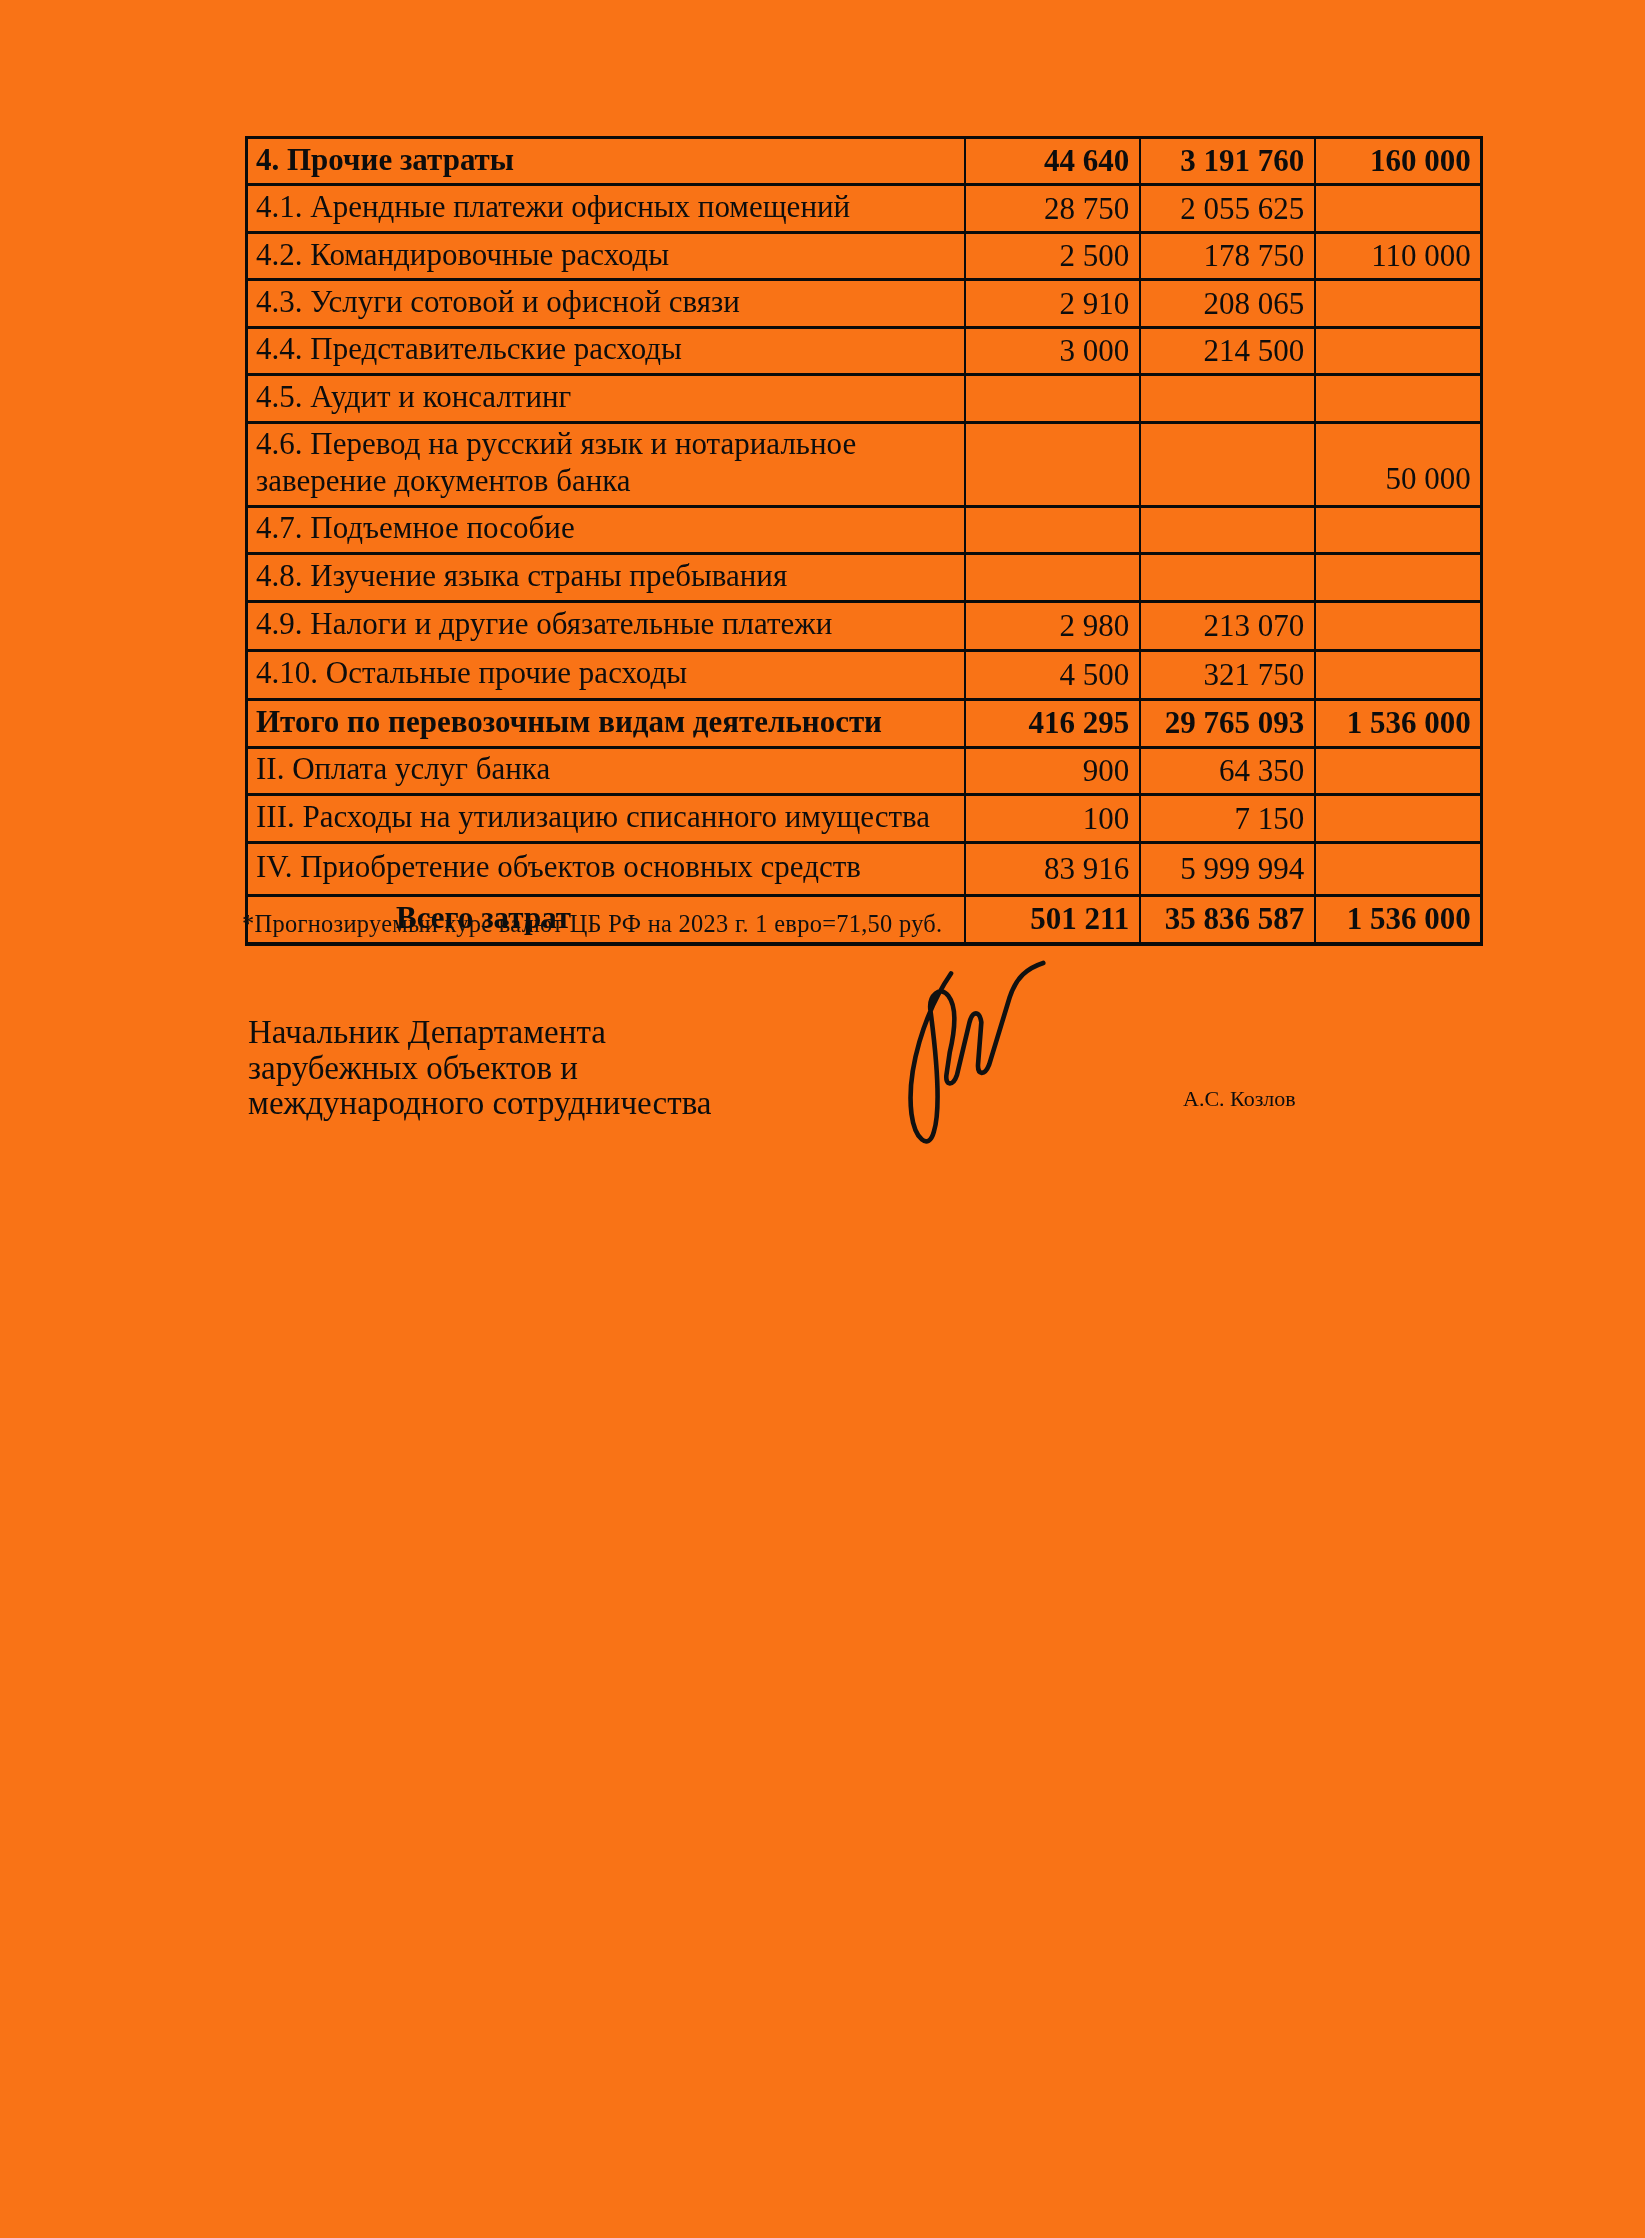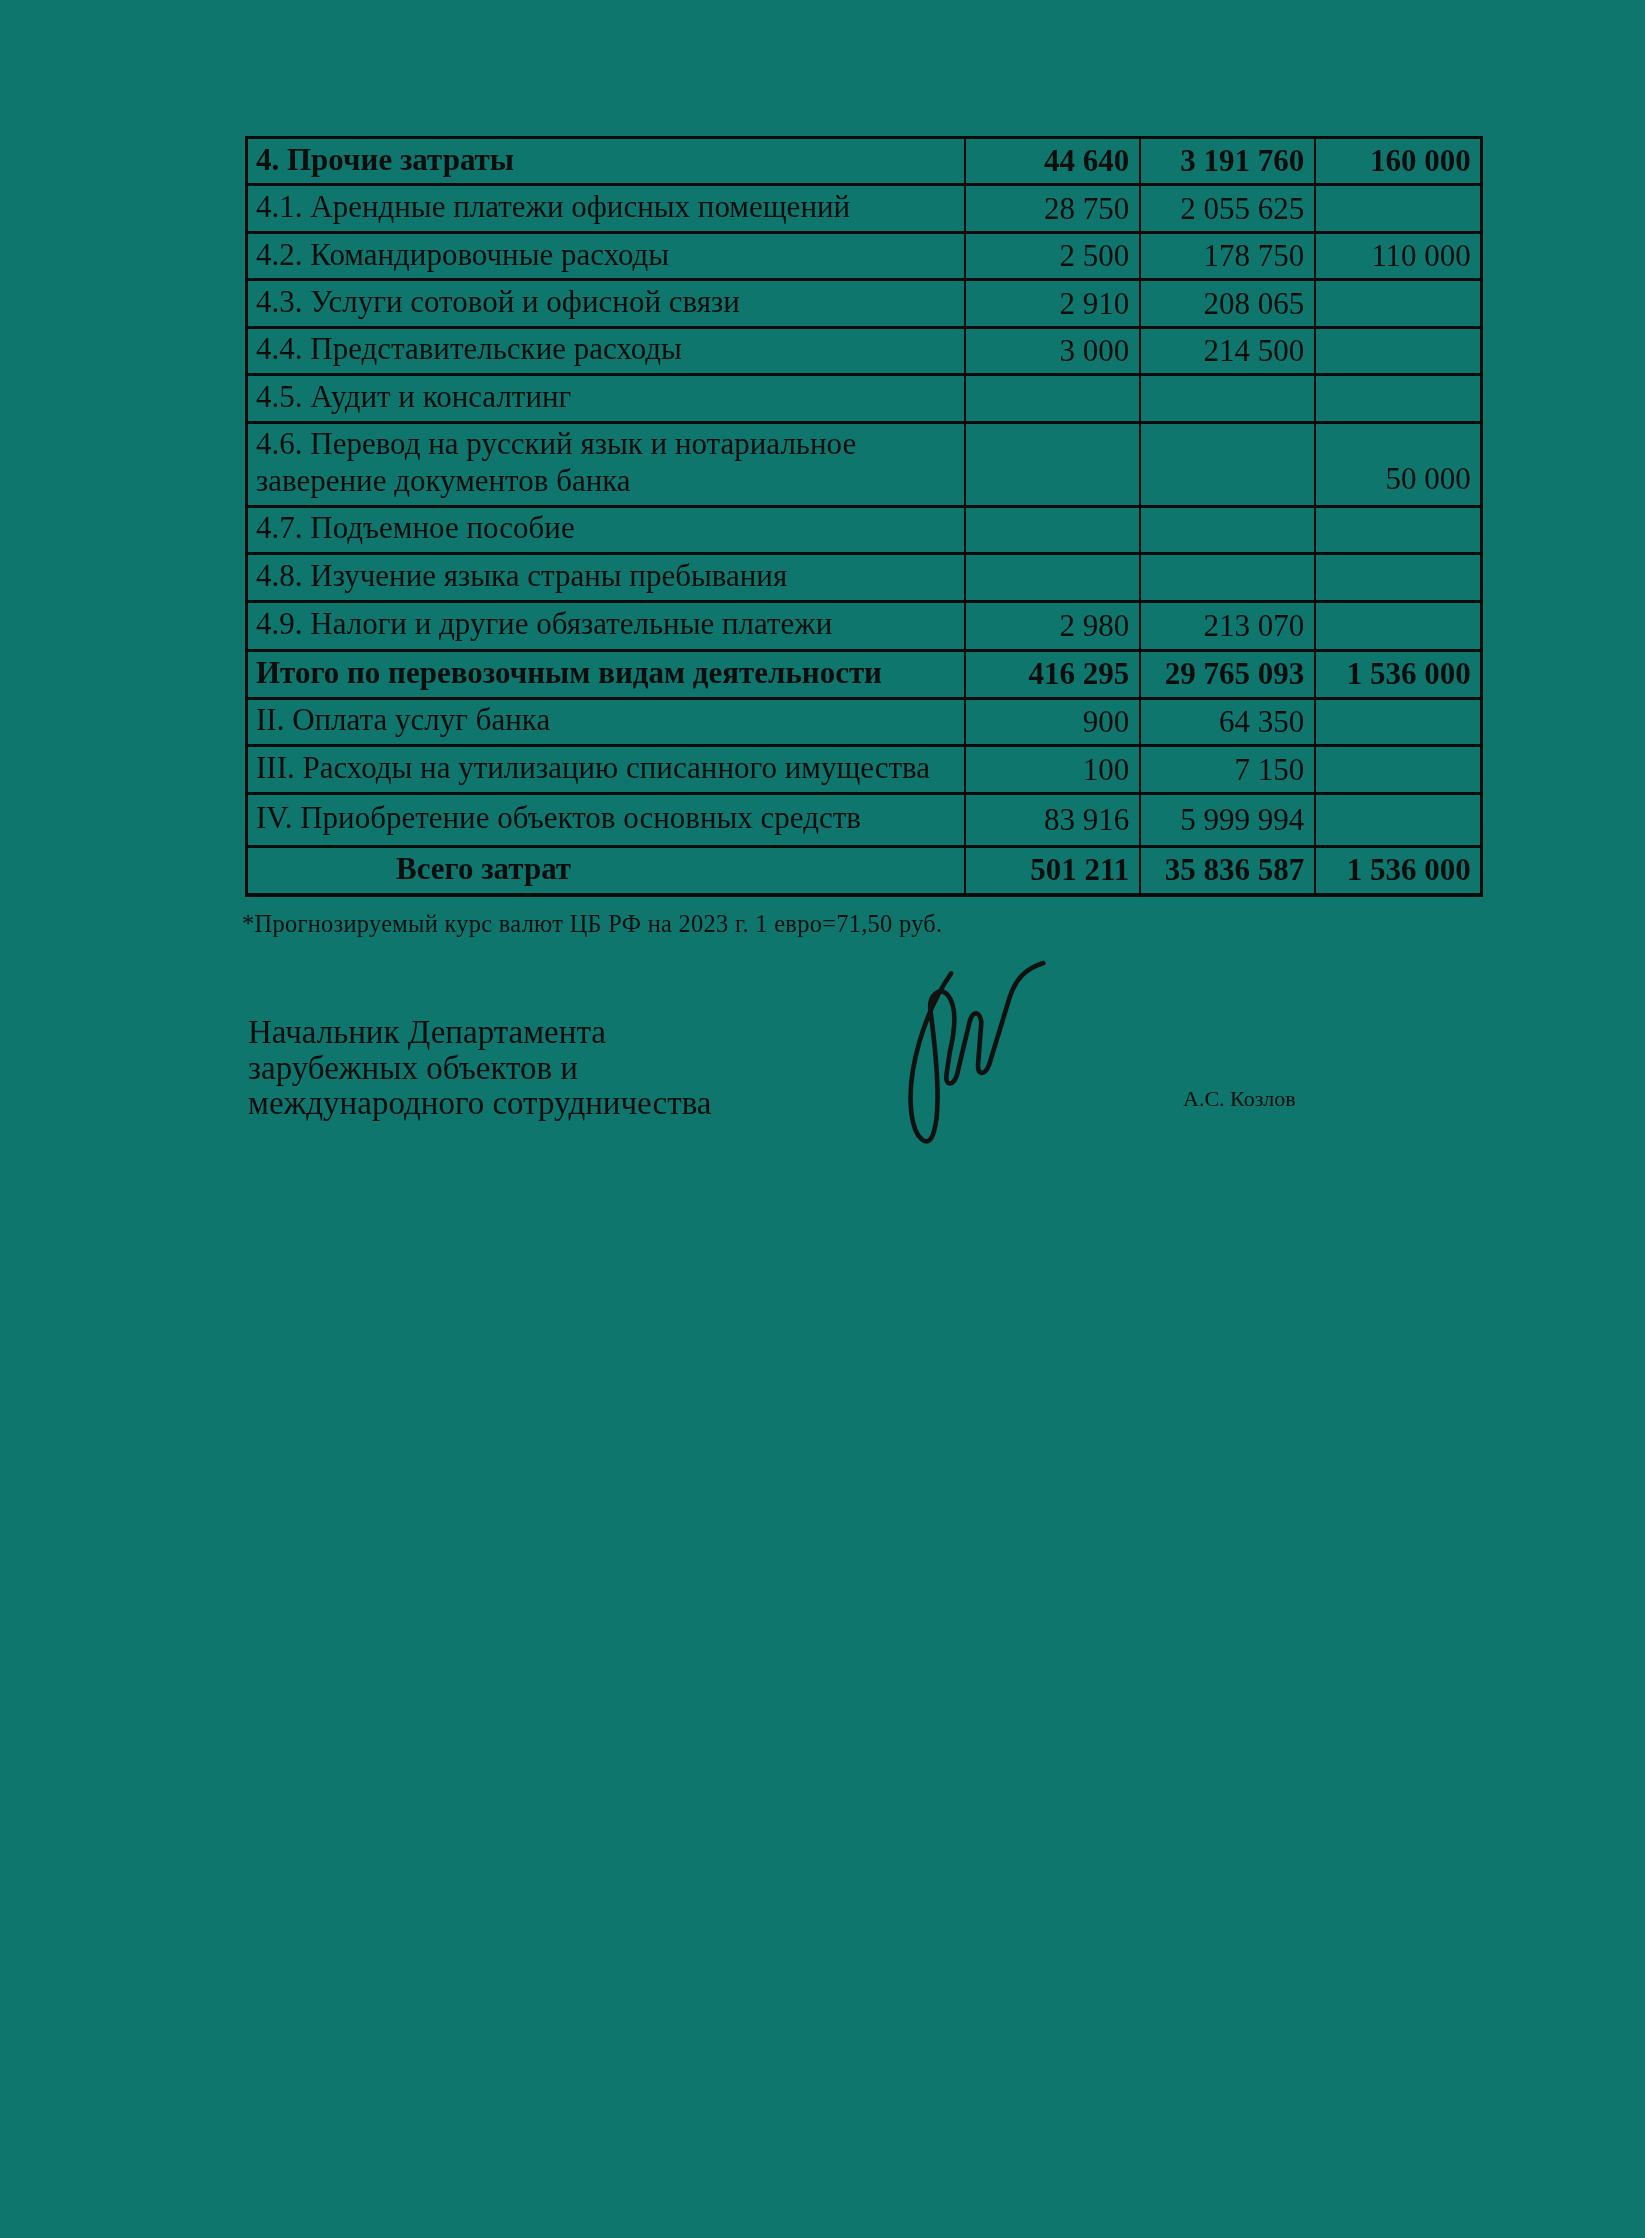--- a/index.html
+++ b/index.html
@@ -4,21 +4,21 @@
 <style>
   html,body{margin:0;padding:0;}
   body{
     width:1645px;height:2239px;
     background:#ffffff;
     font-family:"Liberation Serif","DejaVu Serif",serif;
     color:#0d0d0d;
     position:relative;
     overflow:hidden;
   }
-  .page{position:absolute;inset:0;background:#0f766e;}
+  .page{position:absolute;inset:0;background:#f97316;}
 
   
   table.expense{
     position:absolute;left:245px;top:136px;
     width:1235px;
     border-collapse:collapse;table-layout:fixed;
     border:3.3px solid #0b0b0b;
     border-bottom-width:4.6px;
     font-size:31px;
     color:#0d0d0d;
@@ -138,20 +138,26 @@
         <tr style="height: 43px;">
           <td class="c-label">4.8. Изучение языка страны пребывания</td>
           <td class="c-num"></td>
           <td class="c-num"></td>
           <td class="c-num"></td>
         </tr>
         <tr style="height: 49px;">
           <td class="c-label">4.9. Налоги и другие обязательные платежи</td>
           <td class="c-num">2 980</td>
           <td class="c-num">213 070</td>
+          <td class="c-num"></td>
+        </tr>
+        <tr style="height: 49px;">
+          <td class="c-label">4.10. Остальные прочие расходы</td>
+          <td class="c-num">4 500</td>
+          <td class="c-num">321 750</td>
           <td class="c-num"></td>
         </tr>
         <tr class="bold" style="height: 48px;">
           <td class="c-label">Итого по перевозочным видам деятельности</td>
           <td class="c-num">416 295</td>
           <td class="c-num">29 765 093</td>
           <td class="c-num">1 536 000</td>
         </tr>
         <tr style="height: 43px; padding-left: 48px;">
           <td class="c-label">II. Оплата услуг банка</td>

